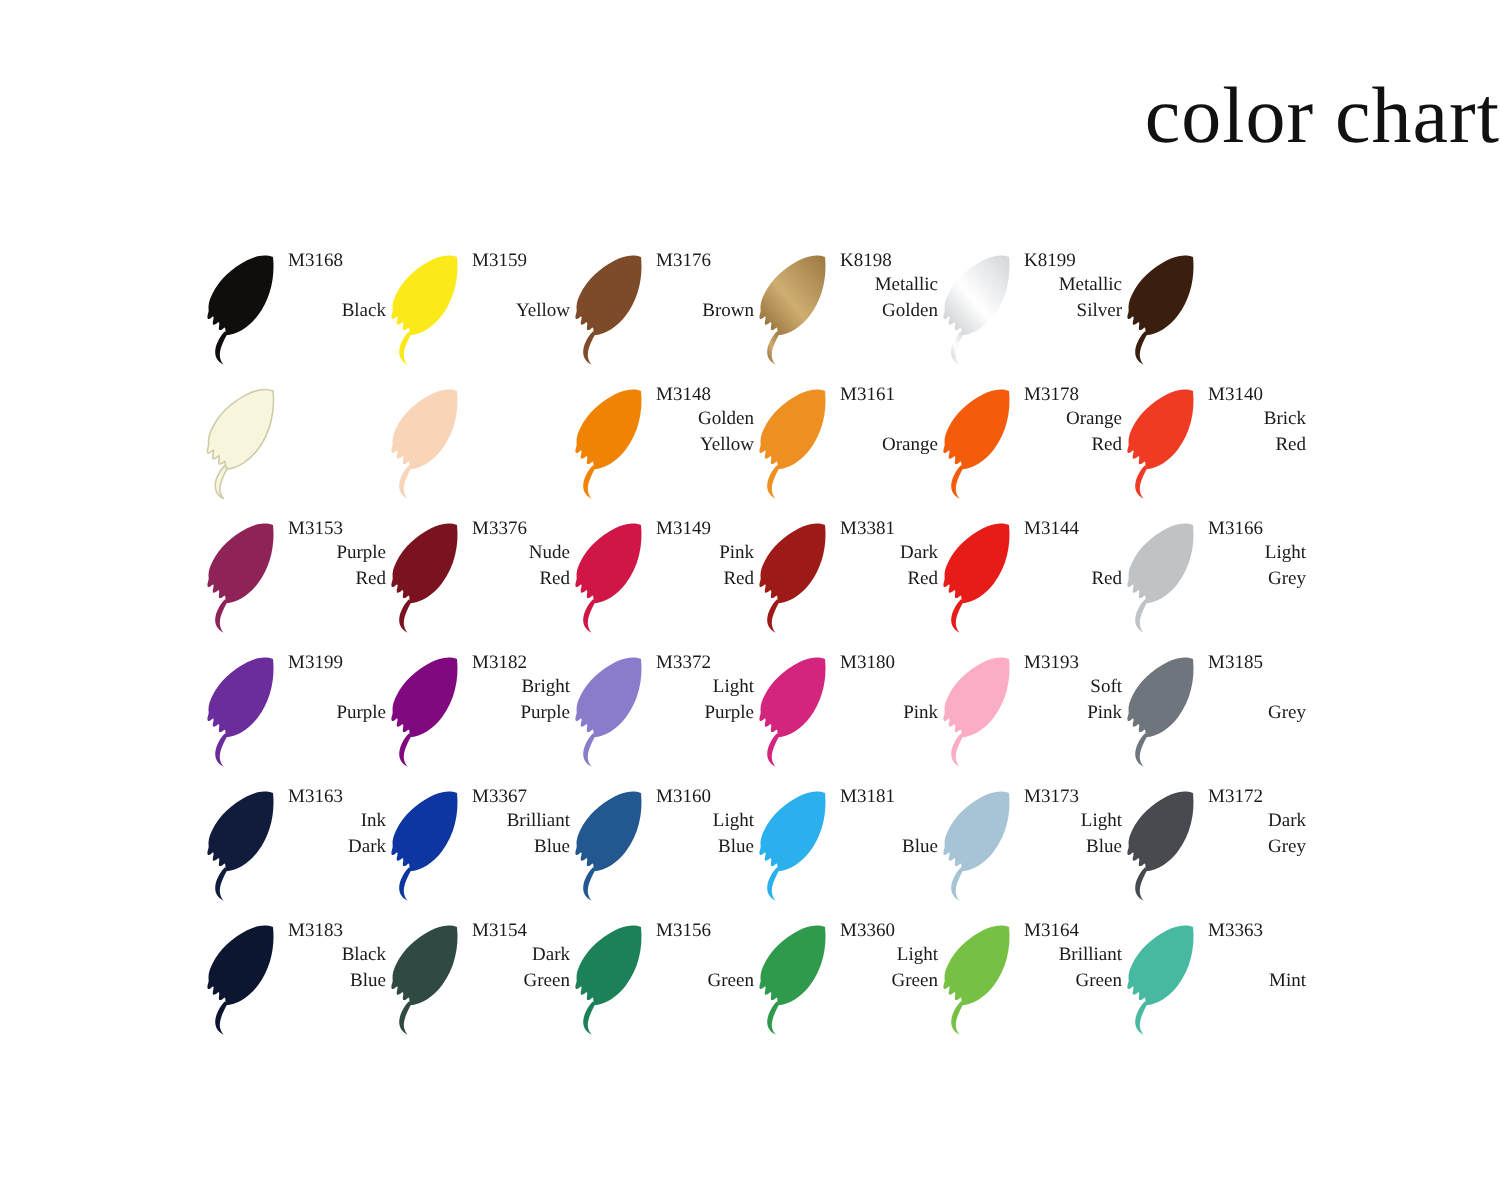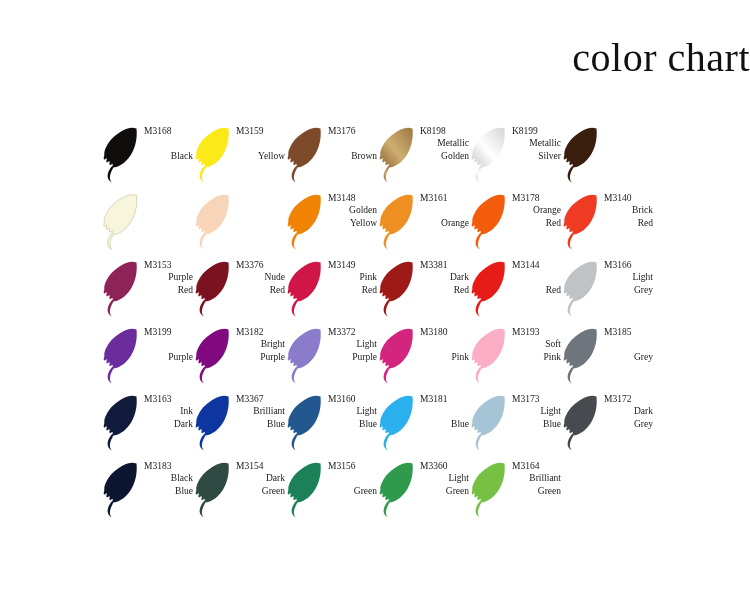--- a/index.html
+++ b/index.html
@@ -533,15 +533,27 @@
             <path d="M33.5 6.5 C34.6 16.5 32.2 27.5 26.0 35.6 C21.6 41.4 15.6 45.4 9.9 45.6 C9.2 44.2 10.2 43.0 9.4 41.7 C8.4 42.2 7.7 43.3 6.6 43.0 C6.0 41.6 7.1 40.3 6.4 39.0 C5.3 39.5 4.6 40.7 3.5 40.2 C3.0 38.7 4.2 37.5 3.6 36.1 C2.6 36.7 2.0 37.9 0.9 37.4 C0.2 35.8 1.6 34.3 1.3 32.6 C1.0 30.0 2.0 27.3 3.2 24.9 C6.7 17.6 13.2 12.0 20.3 8.3 C24.4 6.2 28.9 4.8 33.5 6.5 Z" fill="#76c044"></path>
             <path d="M10.6 45.0 C9.0 48.2 7.2 51.4 6.9 55.0 C6.8 57.0 7.5 58.9 8.8 60.4 C7.4 59.6 6.0 58.6 5.3 57.1 C4.0 54.4 4.7 51.2 6.0 48.6 C6.9 46.8 8.0 45.2 9.3 43.8 Z" fill="#76c044"></path>
           </svg>
         </div>
         <div class="swatch-labels">
           <span class="swatch-code">M3164</span>
           <span class="swatch-name">Brilliant
 Green</span>
         </div>
       </div>
+      <div class="swatch">
+        <div class="leaf-wrap">
+          <svg viewBox="0 0 40 62" xmlns="http://www.w3.org/2000/svg">
+            <path d="M33.5 6.5 C34.6 16.5 32.2 27.5 26.0 35.6 C21.6 41.4 15.6 45.4 9.9 45.6 C9.2 44.2 10.2 43.0 9.4 41.7 C8.4 42.2 7.7 43.3 6.6 43.0 C6.0 41.6 7.1 40.3 6.4 39.0 C5.3 39.5 4.6 40.7 3.5 40.2 C3.0 38.7 4.2 37.5 3.6 36.1 C2.6 36.7 2.0 37.9 0.9 37.4 C0.2 35.8 1.6 34.3 1.3 32.6 C1.0 30.0 2.0 27.3 3.2 24.9 C6.7 17.6 13.2 12.0 20.3 8.3 C24.4 6.2 28.9 4.8 33.5 6.5 Z" fill="#46b9a0"></path>
+            <path d="M10.6 45.0 C9.0 48.2 7.2 51.4 6.9 55.0 C6.8 57.0 7.5 58.9 8.8 60.4 C7.4 59.6 6.0 58.6 5.3 57.1 C4.0 54.4 4.7 51.2 6.0 48.6 C6.9 46.8 8.0 45.2 9.3 43.8 Z" fill="#46b9a0"></path>
+          </svg>
+        </div>
+        <div class="swatch-labels">
+          <span class="swatch-code">M3363</span>
+          <span class="swatch-name single">Mint</span>
+        </div>
+      </div>
     </div>
 
 </div>
 
 </body></html>

